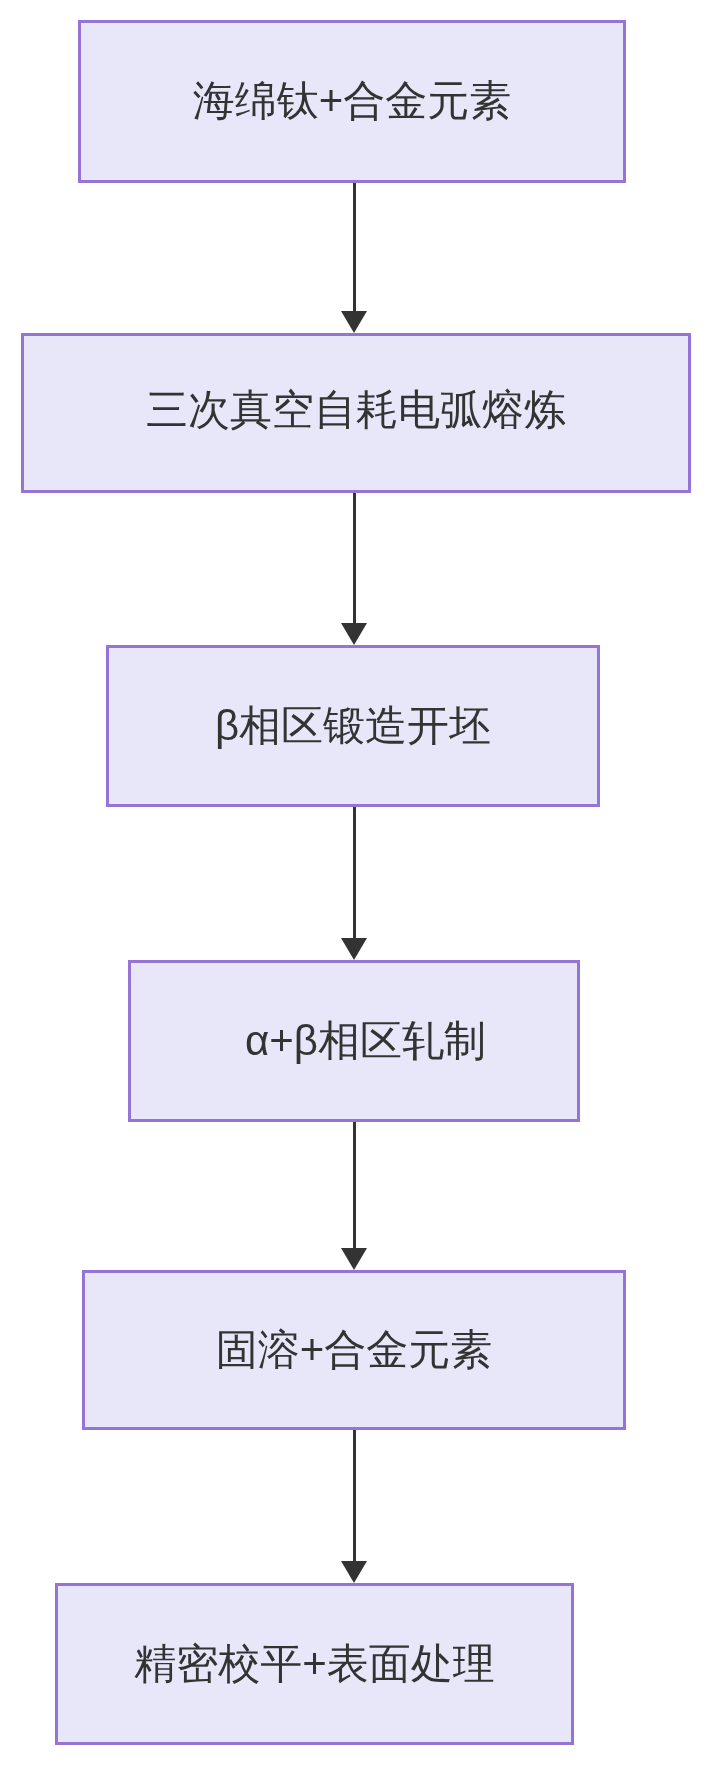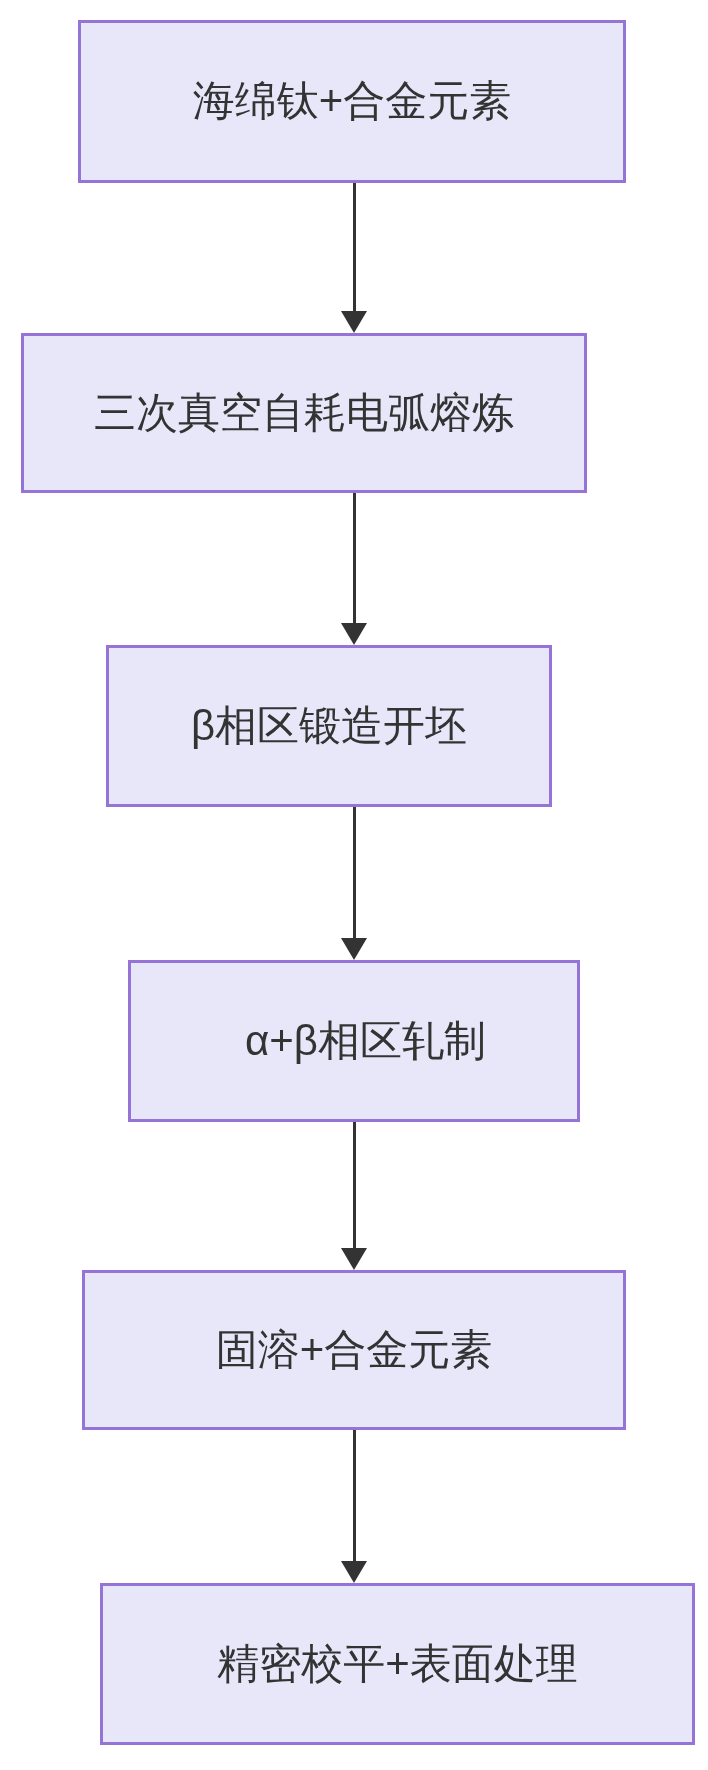--- a/index.html
+++ b/index.html
@@ -30,25 +30,25 @@
     color: var(--text);
     display: flex;
     align-items: center;
     justify-content: center;
     font-size: 42px;
     line-height: 1.2;
     text-align: right;
     white-space: nowrap;
   }
   .pos-1 { left: 78px;  top: 20px;   width: 548px; height: 163px; }
-  .pos-2 { left: 21px;  top: 333px;  width: 566px; height: 160px; }
-  .pos-3 { left: 106px; top: 645px;  width: 446px; height: 162px; }
+  .pos-2 { left: 21px;  top: 333px;  width: 670px; height: 160px; font-family: Liberation Mono, monospace; }
+  .pos-3 { left: 106px; top: 645px;  width: 494px; height: 162px; }
   .pos-4 { left: 128px; top: 960px;  width: 452px; height: 162px; padding-left: 23px; }
   .pos-5 { left: 82px;  top: 1270px; width: 544px; height: 160px; }
-  .pos-6 { left: 55px;  top: 1583px; width: 595px; height: 162px; margin-left: 45px; }
+  .pos-6 { left: 55px;  top: 1583px; width: 519px; height: 162px; }
 
   .arrow {
     position: absolute;
     left: 341px;          
     width: 26px;
     display: flex;
     flex-direction: column;
     align-items: center;
   }
   .arrow .shaft {

